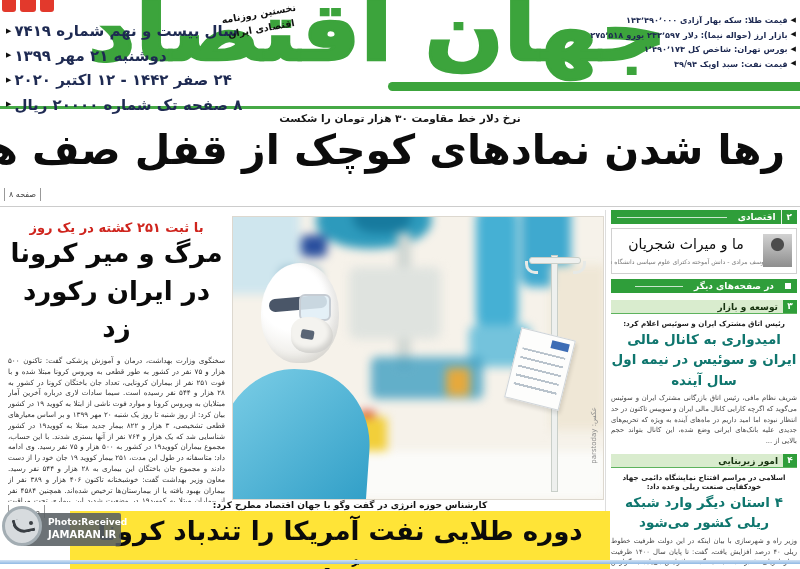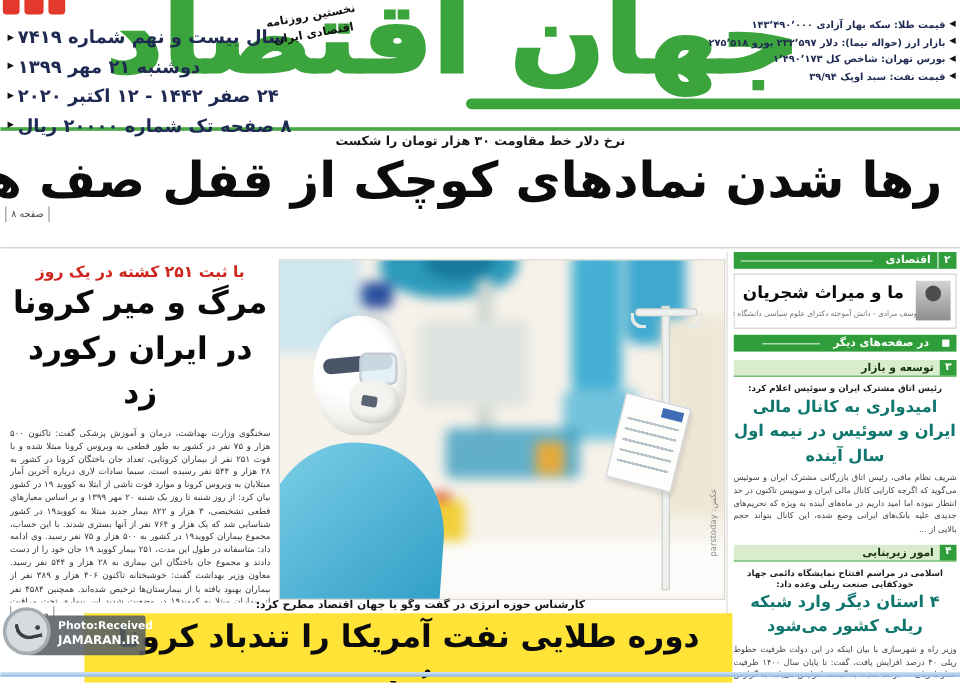--- a/index.html
+++ b/index.html
@@ -28,21 +28,21 @@
            font-size:9.5px;font-weight:bold;color:#111;line-height:1.6;z-index:5;}
   .green-rule{left:0;top:106px;width:800px;height:2.5px;background:#46a946;}
 
   
   .lead-kicker{left:100px;top:112px;width:600px;text-align:center;font-size:10.5px;
                font-weight:bold;color:#161616;}
   .lead-headline{left:15px;top:121px;width:770px;text-align:center;font-size:41px;
                  font-weight:bold;color:#0c0c0c;line-height:1.45;white-space:nowrap;}
   .pageref{font-size:8px;color:#444;padding:0 4px;border-left:1px solid #999;
            border-right:1px solid #999;line-height:13px;display:inline-block;}
-  .lead-pageref{left:4px;top:172px;}
+  .lead-pageref{left:4px;top:188px;}
   .gray-rule{left:0;top:206px;width:800px;height:1px;background:#cccccc;}
 
   
   .covid{left:8px;top:212px;width:217px;height:290px;overflow:hidden;}
   .covid-kicker{text-align:center;color:#cf241d;font-size:13px;font-weight:bold;margin-top:8px;}
   .covid-h{ text-align:center;font-size:26px;font-weight:bold;color:#0a0a0a;line-height:1.45;}
   .covid-body{margin-top:8px;font-size:7.2px;color:#333;text-align:justify;line-height:1.5;}
   .covid-ref{left:8px;top:505px;}
 
   
@@ -59,21 +59,21 @@
   .gbar{height:14px;background:#2f9e3a;display:flex;align-items:center;color:#fff;}
   .gbar .num{font-size:9px;font-weight:bold;padding:0 5px;border-left:1px solid rgba(255,255,255,.9);line-height:14px;}
   .gbar .ttl{font-size:9px;font-weight:bold;padding:0 5px;white-space:nowrap;}
   .gbar .fill{flex:1;height:1px;background:rgba(255,255,255,.75);margin:0 6px;}
   .gbar .sqw{width:6px;height:6px;background:#fff;margin:0 6px;}
   .edbox{border:1px solid #d0d0d0;margin-top:4px;height:46px;box-sizing:border-box;
          position:relative;padding:4px 5px;background:#fff;}
   .edphoto{position:absolute;right:4px;top:5px;width:29px;height:33px;
            background:radial-gradient(circle at 50% 32%, #4c4c4c 6px, rgba(0,0,0,0) 7px),
                       linear-gradient(#d2d2d2,#8e8e8e);}
-  .edh{margin-right:36px;text-align:center;font-size:14px;font-weight:bold;color:#0a0a0a;padding-top:3px;}
+  .edh{margin-right:36px;text-align:center;font-size:14px;font-weight:normal;color:#0a0a0a;padding-top:3px;}
   .edby{margin-right:18px;margin-top:6px;font-size:6.2px;color:#777;text-align:center;white-space:nowrap;}
   .gsq{display:inline-block;width:4px;height:4px;background:#2f9e3a;margin-left:3px;}
   .mt4{margin-top:5px;padding-left:18px;}
   .lbar{height:13px;background:#d9ecce;display:flex;align-items:center;
         border-bottom:1.5px solid #5db35d;margin-top:7px;}
   .lbar .num{width:14px;height:13px;background:#2f9e3a;color:#fff;font-size:9px;
              font-weight:bold;text-align:center;line-height:13px;}
   .lbar .ttl{font-size:9px;font-weight:bold;color:#16320f;padding:0 5px;}
   .sb-kicker{font-size:7.2px;font-weight:bold;color:#222;text-align:center;margin:5px 0 1px;}
   .sb-h{font-size:13.5px;font-weight:bold;color:#0f766e;text-align:center;line-height:1.5;}

